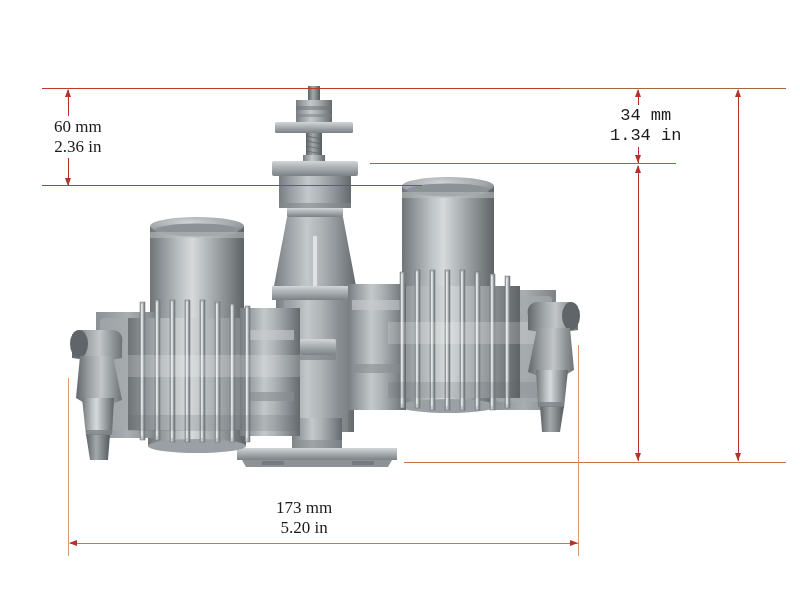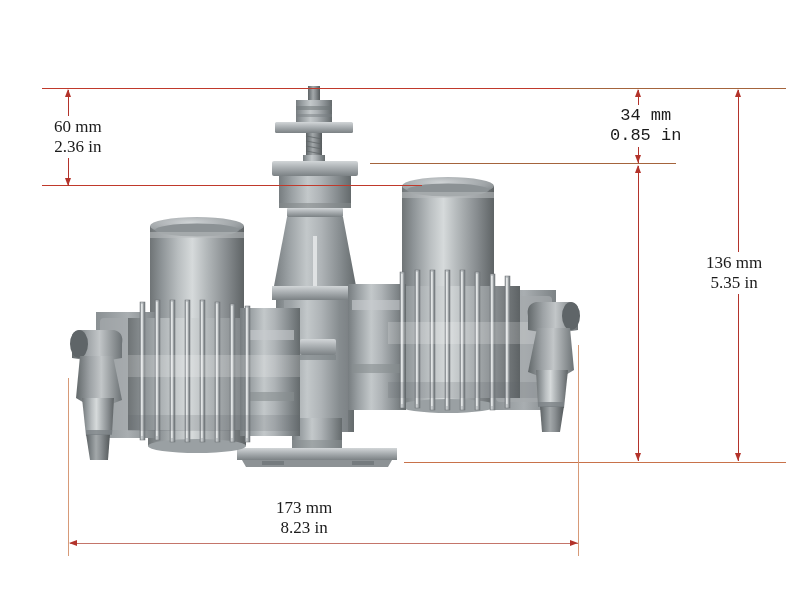--- a/index.html
+++ b/index.html
@@ -306,39 +306,35 @@
   <div class="dimtext" style="left:50px; top:116px;">
     <span class="mm">60 mm</span>
     <span class="in">2.36 in</span>
   </div>
 
   <div class="dimline v" style="left:638px; top:90px; height:73px; background:#b3332b;"></div>
   <div class="arrow up" style="left:634.5px; top:89px;"></div>
   <div class="arrow down" style="left:634.5px; top:155px;"></div>
   <div class="dimtext" style="left:606px; top:105px;font-family:Liberation Mono, monospace;">
     <span class="mm">34 mm</span>
-    <span class="in">0.85 in</span>
+    <span class="in">1.34 in</span>
   </div>
 
   <div class="dimline v" style="left:638px; top:166px; height:295px; background:#b3332b;"></div>
   <div class="arrow up" style="left:634.5px; top:165px;"></div>
   <div class="arrow down" style="left:634.5px; top:453px;"></div>
 
   <div class="dimline v" style="left:738px; top:90px; height:371px; background:#b3332b;"></div>
   <div class="arrow up" style="left:734.5px; top:89px;"></div>
   <div class="arrow down" style="left:734.5px; top:453px;"></div>
-  <div class="dimtext" style="left:702px; top:252px;">
-    <span class="mm">136 mm</span>
-    <span class="in">5.35 in</span>
-  </div>
 
   <div class="dimline v ext" style="left:68px; top:378px; height:178px;"></div>
   <div class="dimline v ext" style="left:578px; top:345px; height:211px;"></div>
 
   <div class="dimline h" style="left:70px; top:543px; width:508px; background:#c4756a;"></div>
   <div class="arrow left" style="left:69px; top:539.5px;"></div>
   <div class="arrow right" style="left:570px; top:539.5px;"></div>
   <div class="dimtext" style="left:272px; top:497px;">
     <span class="mm">173 mm</span>
-    <span class="in">8.23 in</span>
+    <span class="in">5.20 in</span>
   </div>
 
 </div>
 
 </body></html>

